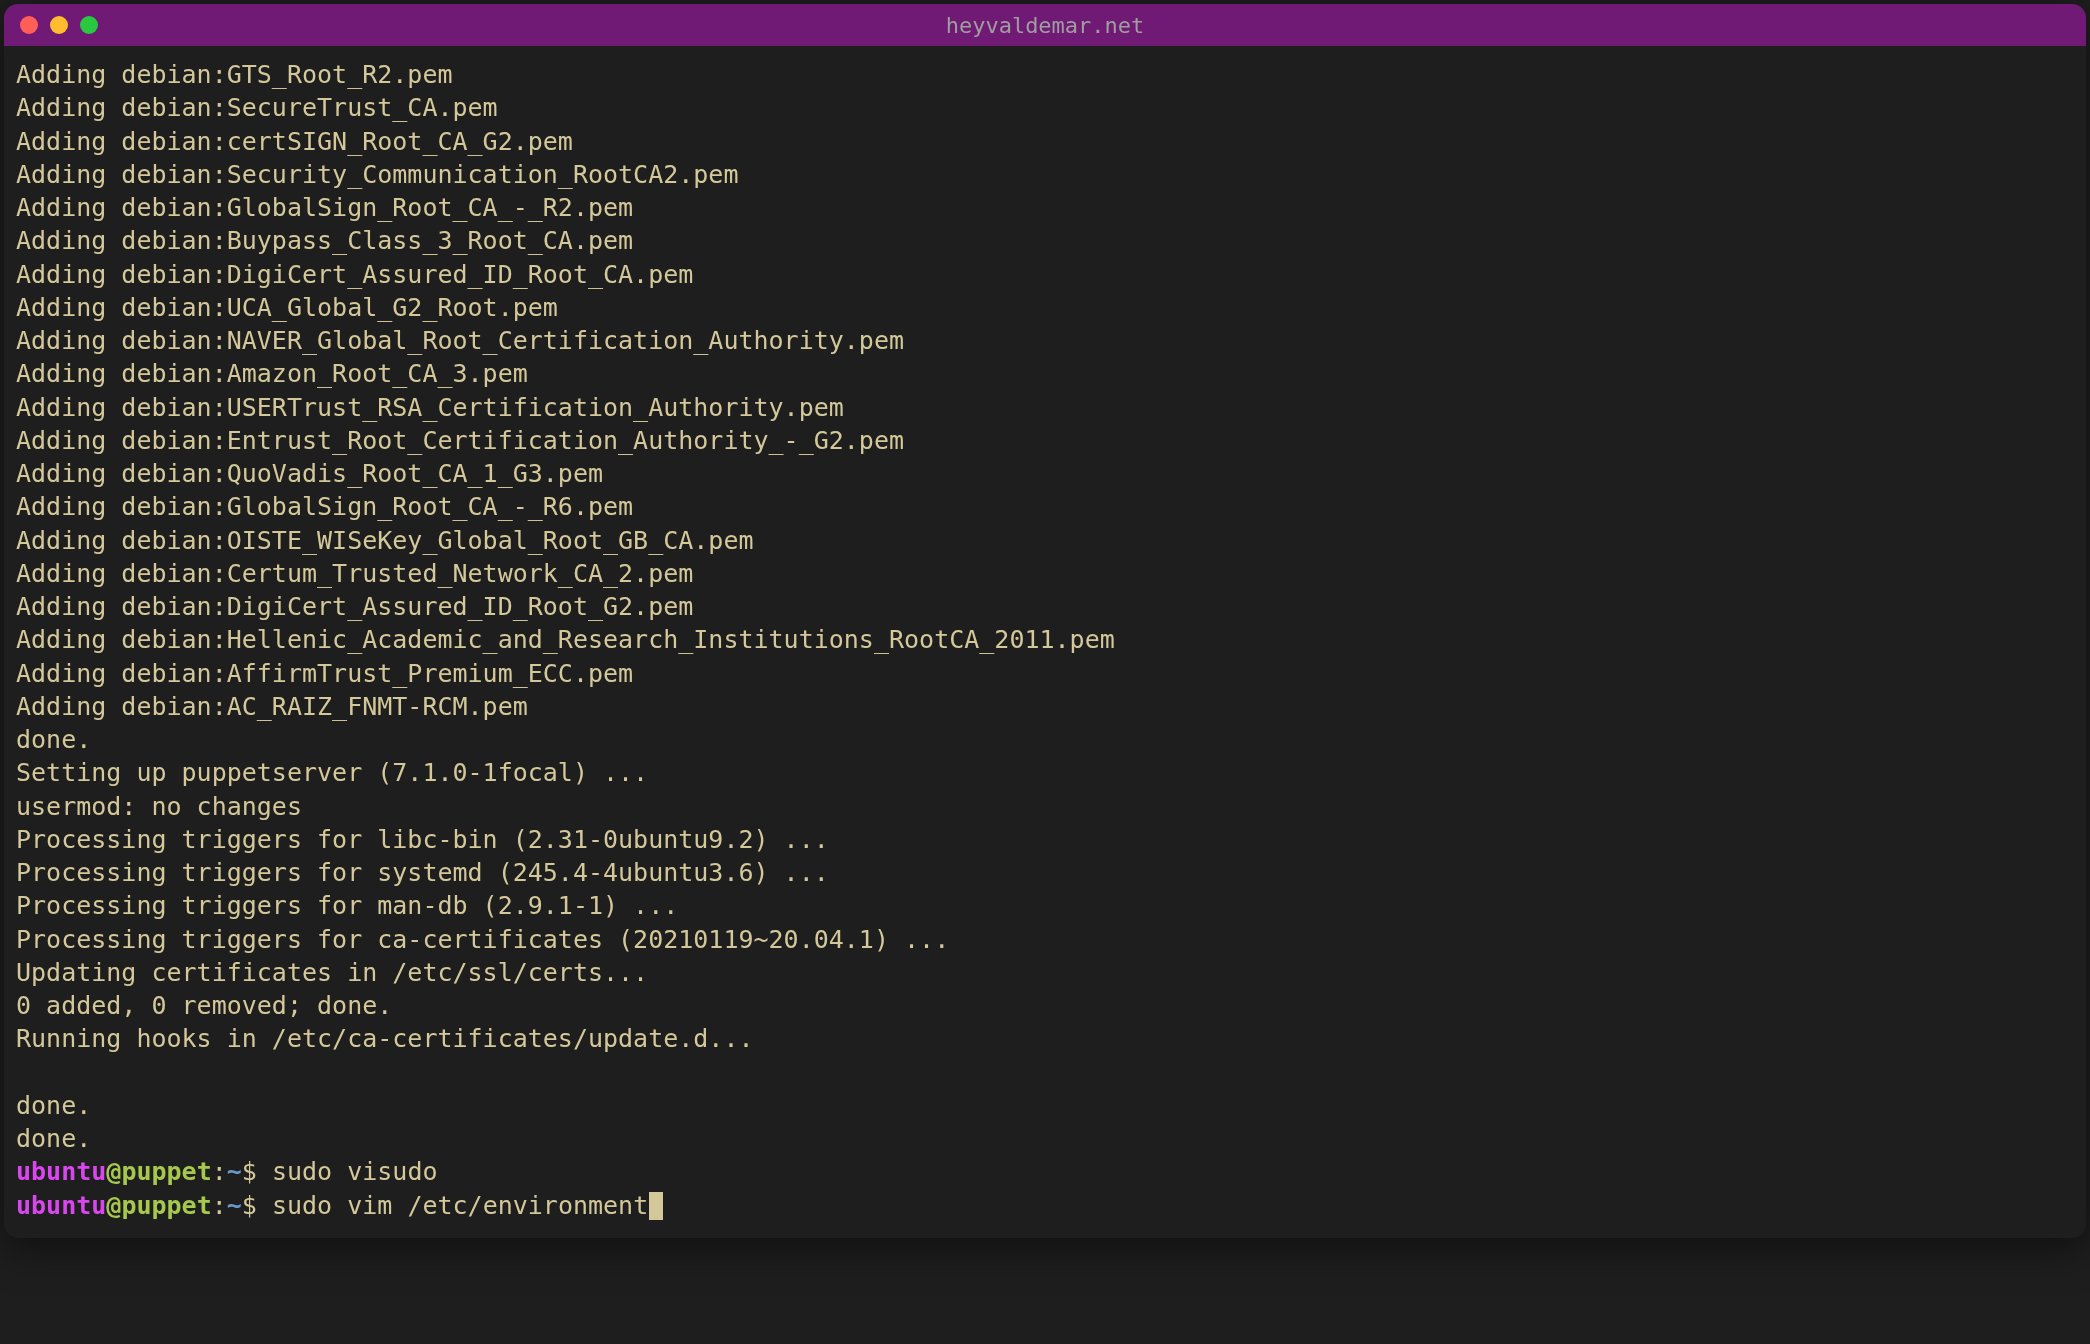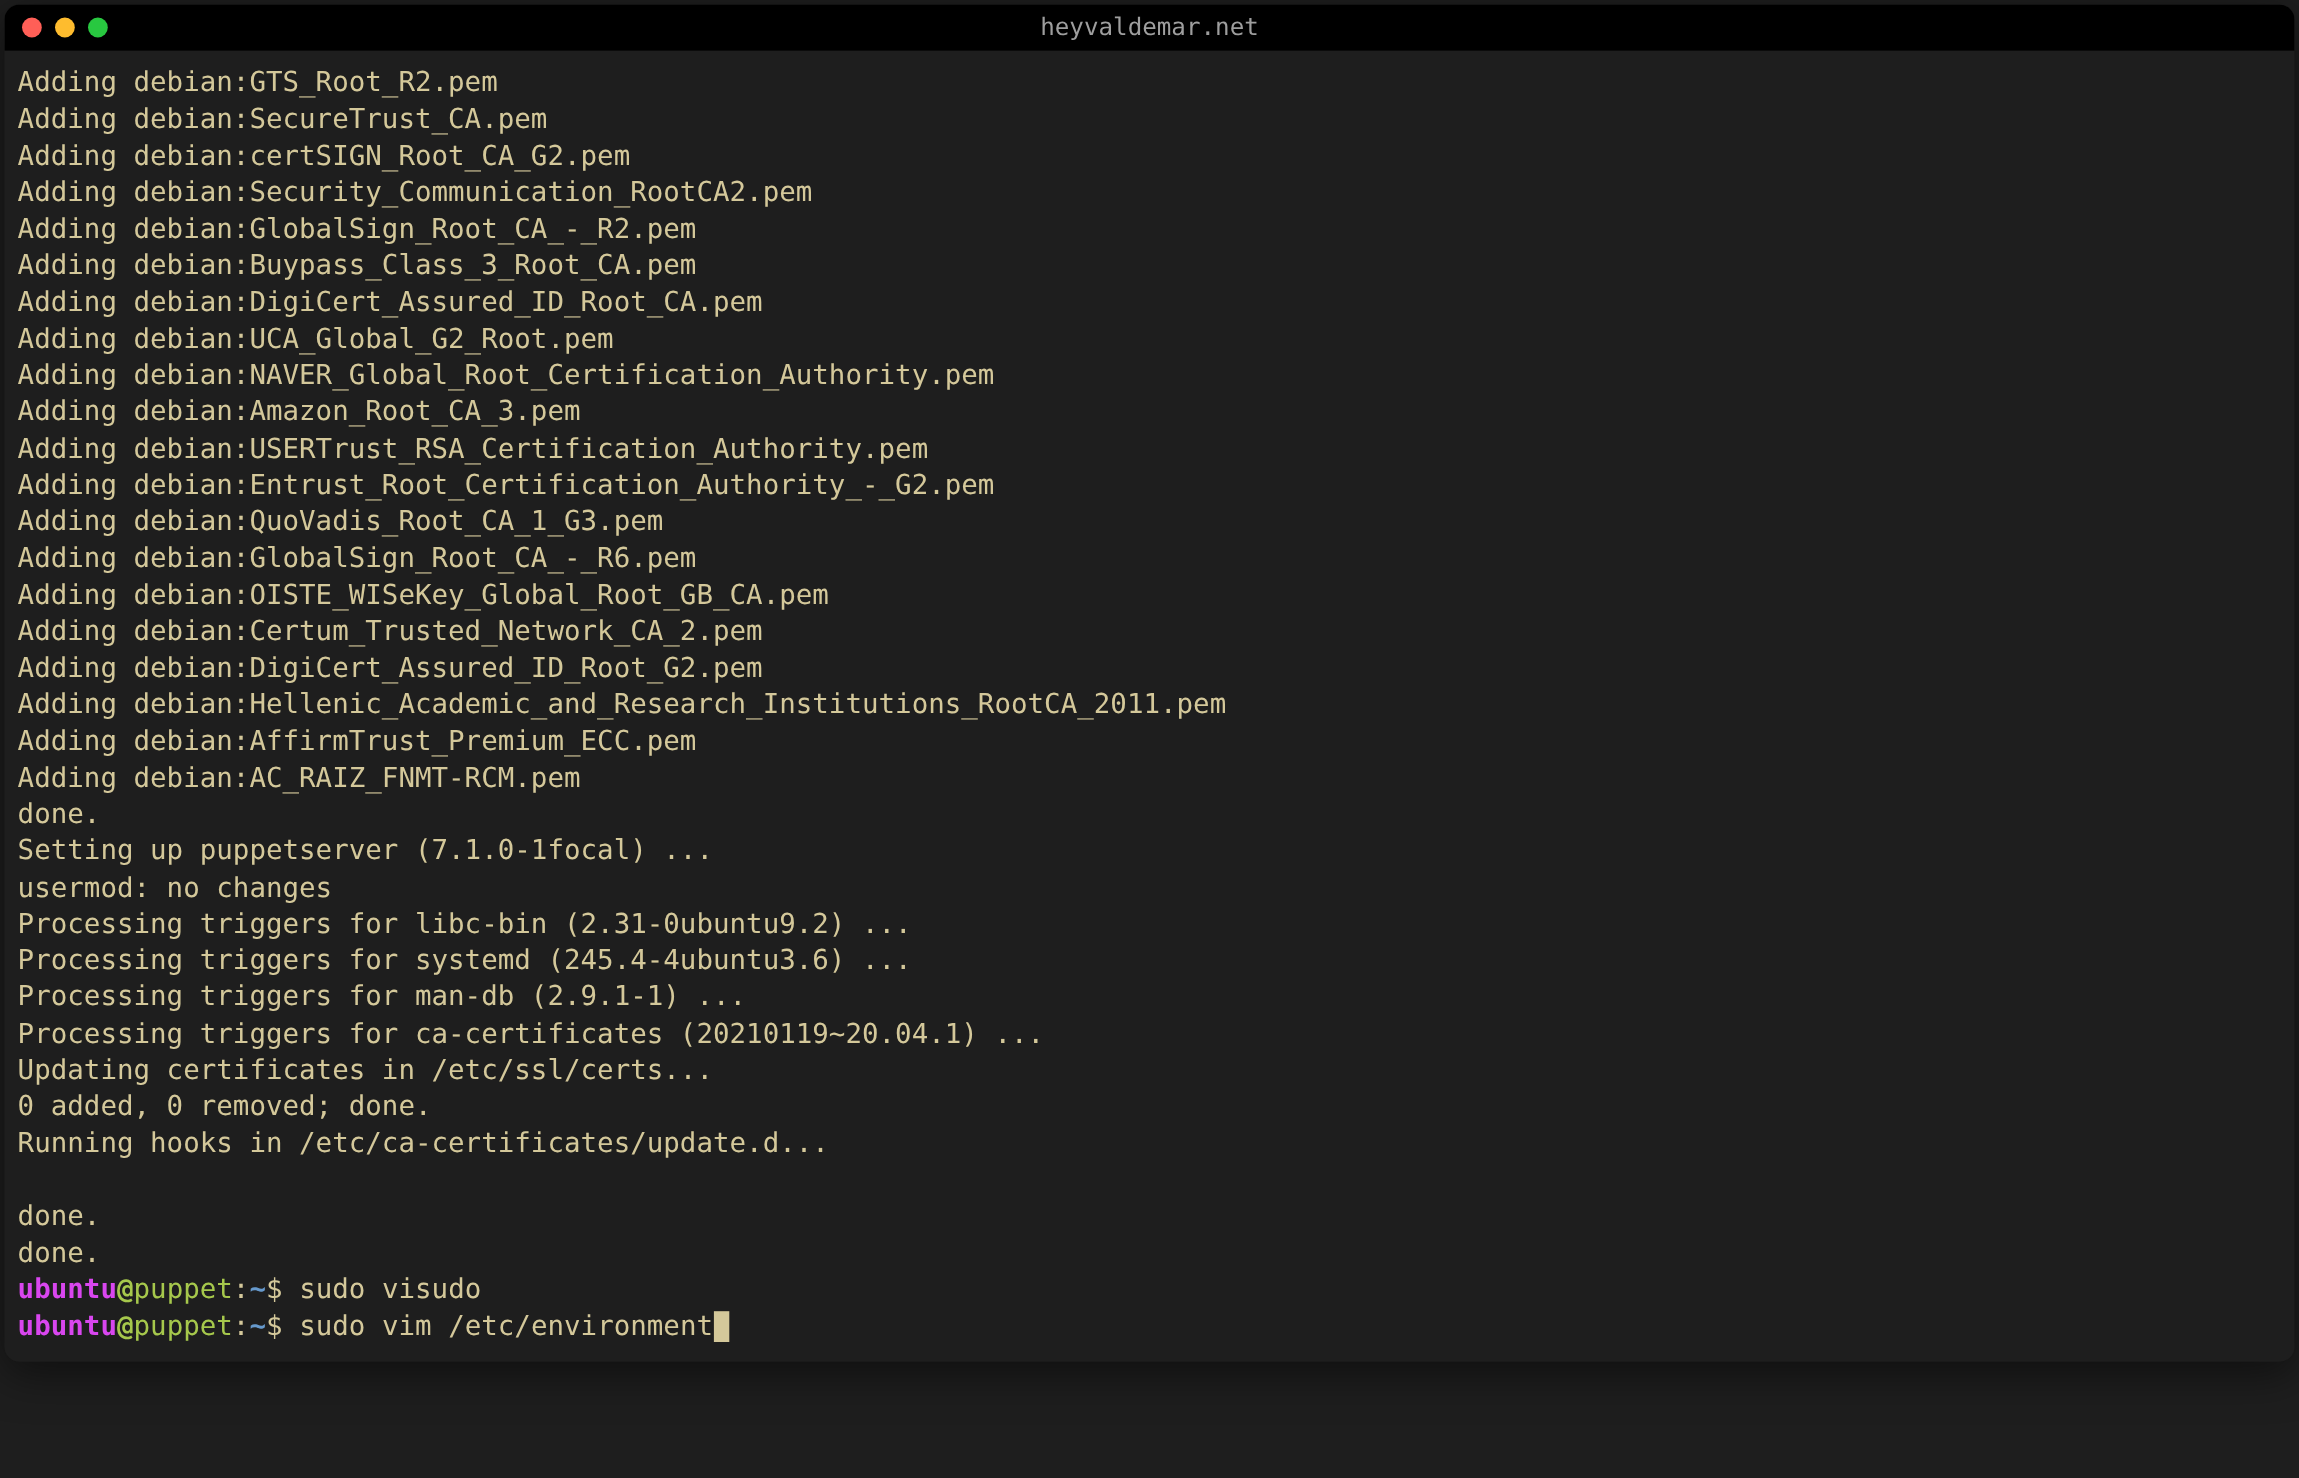--- a/index.html
+++ b/index.html
@@ -20,21 +20,21 @@
       max-width: 2090px;
       background: #1e1e1e;
       border-radius: 14px;
       overflow: hidden;
       box-shadow: 0 10px 40px rgba(0,0,0,0.5);
     }
     .titlebar {
       display: flex;
       align-items: center;
       padding: 12px 16px;
-      background: #000000;
+      background: #701a75;
       position: relative;
     }
     .traffic-lights {
       display: flex;
       gap: 12px;
     }
     .traffic-light {
       width: 18px;
       height: 18px;
       border-radius: 50%;
@@ -62,21 +62,21 @@
     }
     .term-line {
       display: block;
     }
     .prompt-user {
       color: #d946ef;
       font-weight: bold;
     }
     .prompt-host {
       color: #a6c84c;
-      font-weight: normal;
+      font-weight: bold;
     }
     .prompt-at {
       color: #a6c84c;
       font-weight: bold;
     }
     .prompt-colon {
       color: #d4c89a;
     }
     .prompt-path {
       color: #6699cc;

